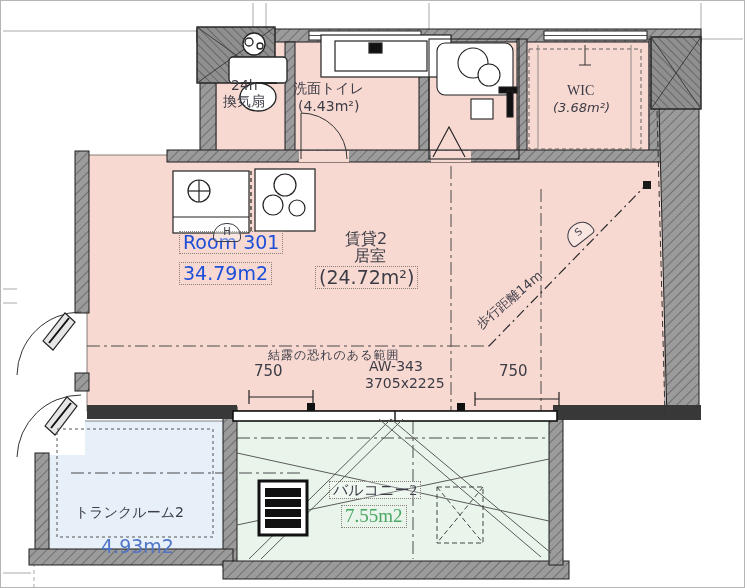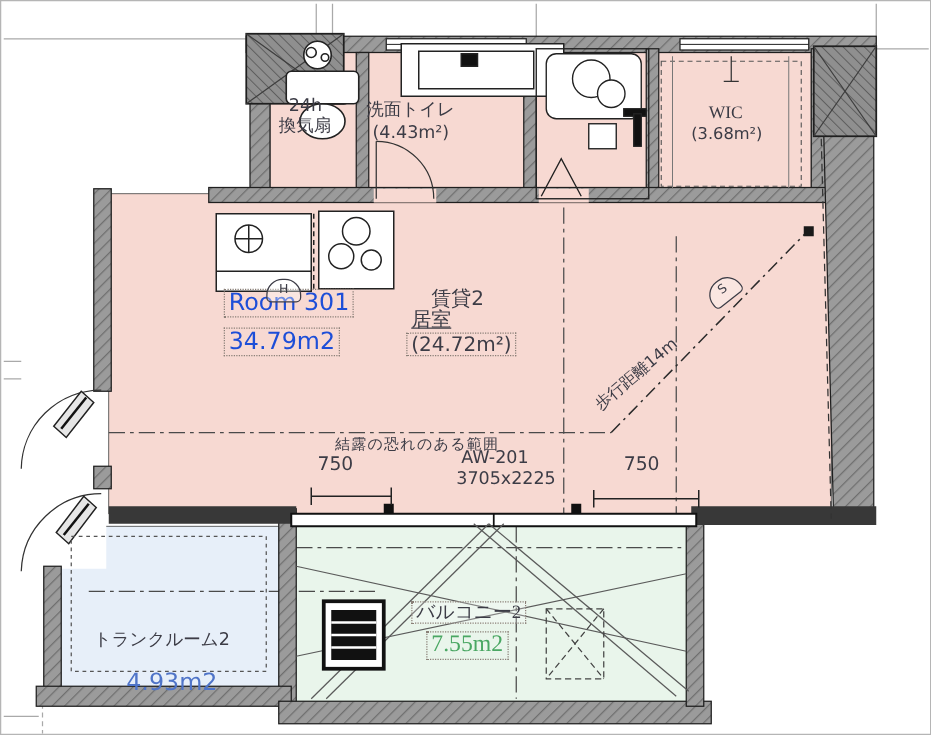--- a/index.html
+++ b/index.html
@@ -215,36 +215,36 @@
     <line x1="656" y1="110" x2="664" y2="414" stroke="#333" stroke-width="1" stroke-dasharray="6 4"></line>
   </svg>
 
   <div class="lbl" style="left:230px;top:77px;font-size:14px;">24h</div>
   <div class="lbl" style="left:222px;top:93px;font-size:14px;">換気扇</div>
 
   <div class="lbl" style="left:292px;top:80px;font-size:14px;">洗面トイレ</div>
   <div class="lbl" style="left:297px;top:98px;font-size:14px;">(4.43m²)</div>
 
   <div class="lbl" style="left:566px;top:82px;font-size:14px;font-family:Liberation Serif, serif;">WIC</div>
-  <div class="lbl" style="left:552px;top:100px;font-size:13px;">(3.68m²)</div>
+  <div class="lbl" style="left:552px;top:100px;font-size:13px;font-style:italic;">(3.68m²)</div>
 
   <div class="lbl red dotted" style="left:178px;top:230px;font-size:19px;">Room 301</div>
   <div class="lbl red dotted" style="left:178px;top:261px;font-size:19px;">34.79m2</div>
 
   <div class="lbl" style="left:344px;top:229px;font-size:16px;">賃貸2</div>
-  <div class="lbl" style="left:328px;top:246px;font-size:16px;text-decoration:underline;">居室</div>
-  <div class="lbl dotted" style="left:324px;top:265px;font-size:16px;">(24.72m²)</div>
+  <div class="lbl" style="left:353px;top:246px;font-size:16px;">居室</div>
+  <div class="lbl dotted" style="left:314px;top:265px;font-size:19px;">(24.72m²)</div>
 
   <div class="lbl rot-walk" style="left:468px;top:292px;font-size:13px;">歩行距離14m</div>
 
   <div class="lbl" style="left:222px;top:348px;font-size:12px;letter-spacing:1px;margin-left:45px;">結露の恐れのある範囲</div>
 
   <div class="lbl" style="left:253px;top:362px;font-size:15px;">750</div>
   <div class="lbl" style="left:498px;top:362px;font-size:15px;">750</div>
-  <div class="lbl" style="left:368px;top:358px;font-size:14px;">AW-201</div>
+  <div class="lbl" style="left:368px;top:358px;font-size:14px;">AW-343</div>
   <div class="lbl" style="left:364px;top:375px;font-size:14px;">3705x2225</div>
 
   <div class="lbl" style="left:74px;top:504px;font-size:14px;">トランクルーム2</div>
   <div class="lbl blue" style="left:100px;top:495px;font-size:19px;">4.93m2</div>
 
   <div class="lbl dotted" style="left:328px;top:480px;font-size:15px;background:rgba(255,255,255,0.25);font-family:Liberation Serif, serif;">バルコニー2</div>
   <div class="lbl green dotted" style="left:340px;top:504px;font-size:19px;">7.55m2</div>
 
   <div class="sensor" style="left:212px;top:222px;">H</div>
   <div class="sensor" style="left:564px;top:222px;transform:rotate(-38deg);">S</div>

